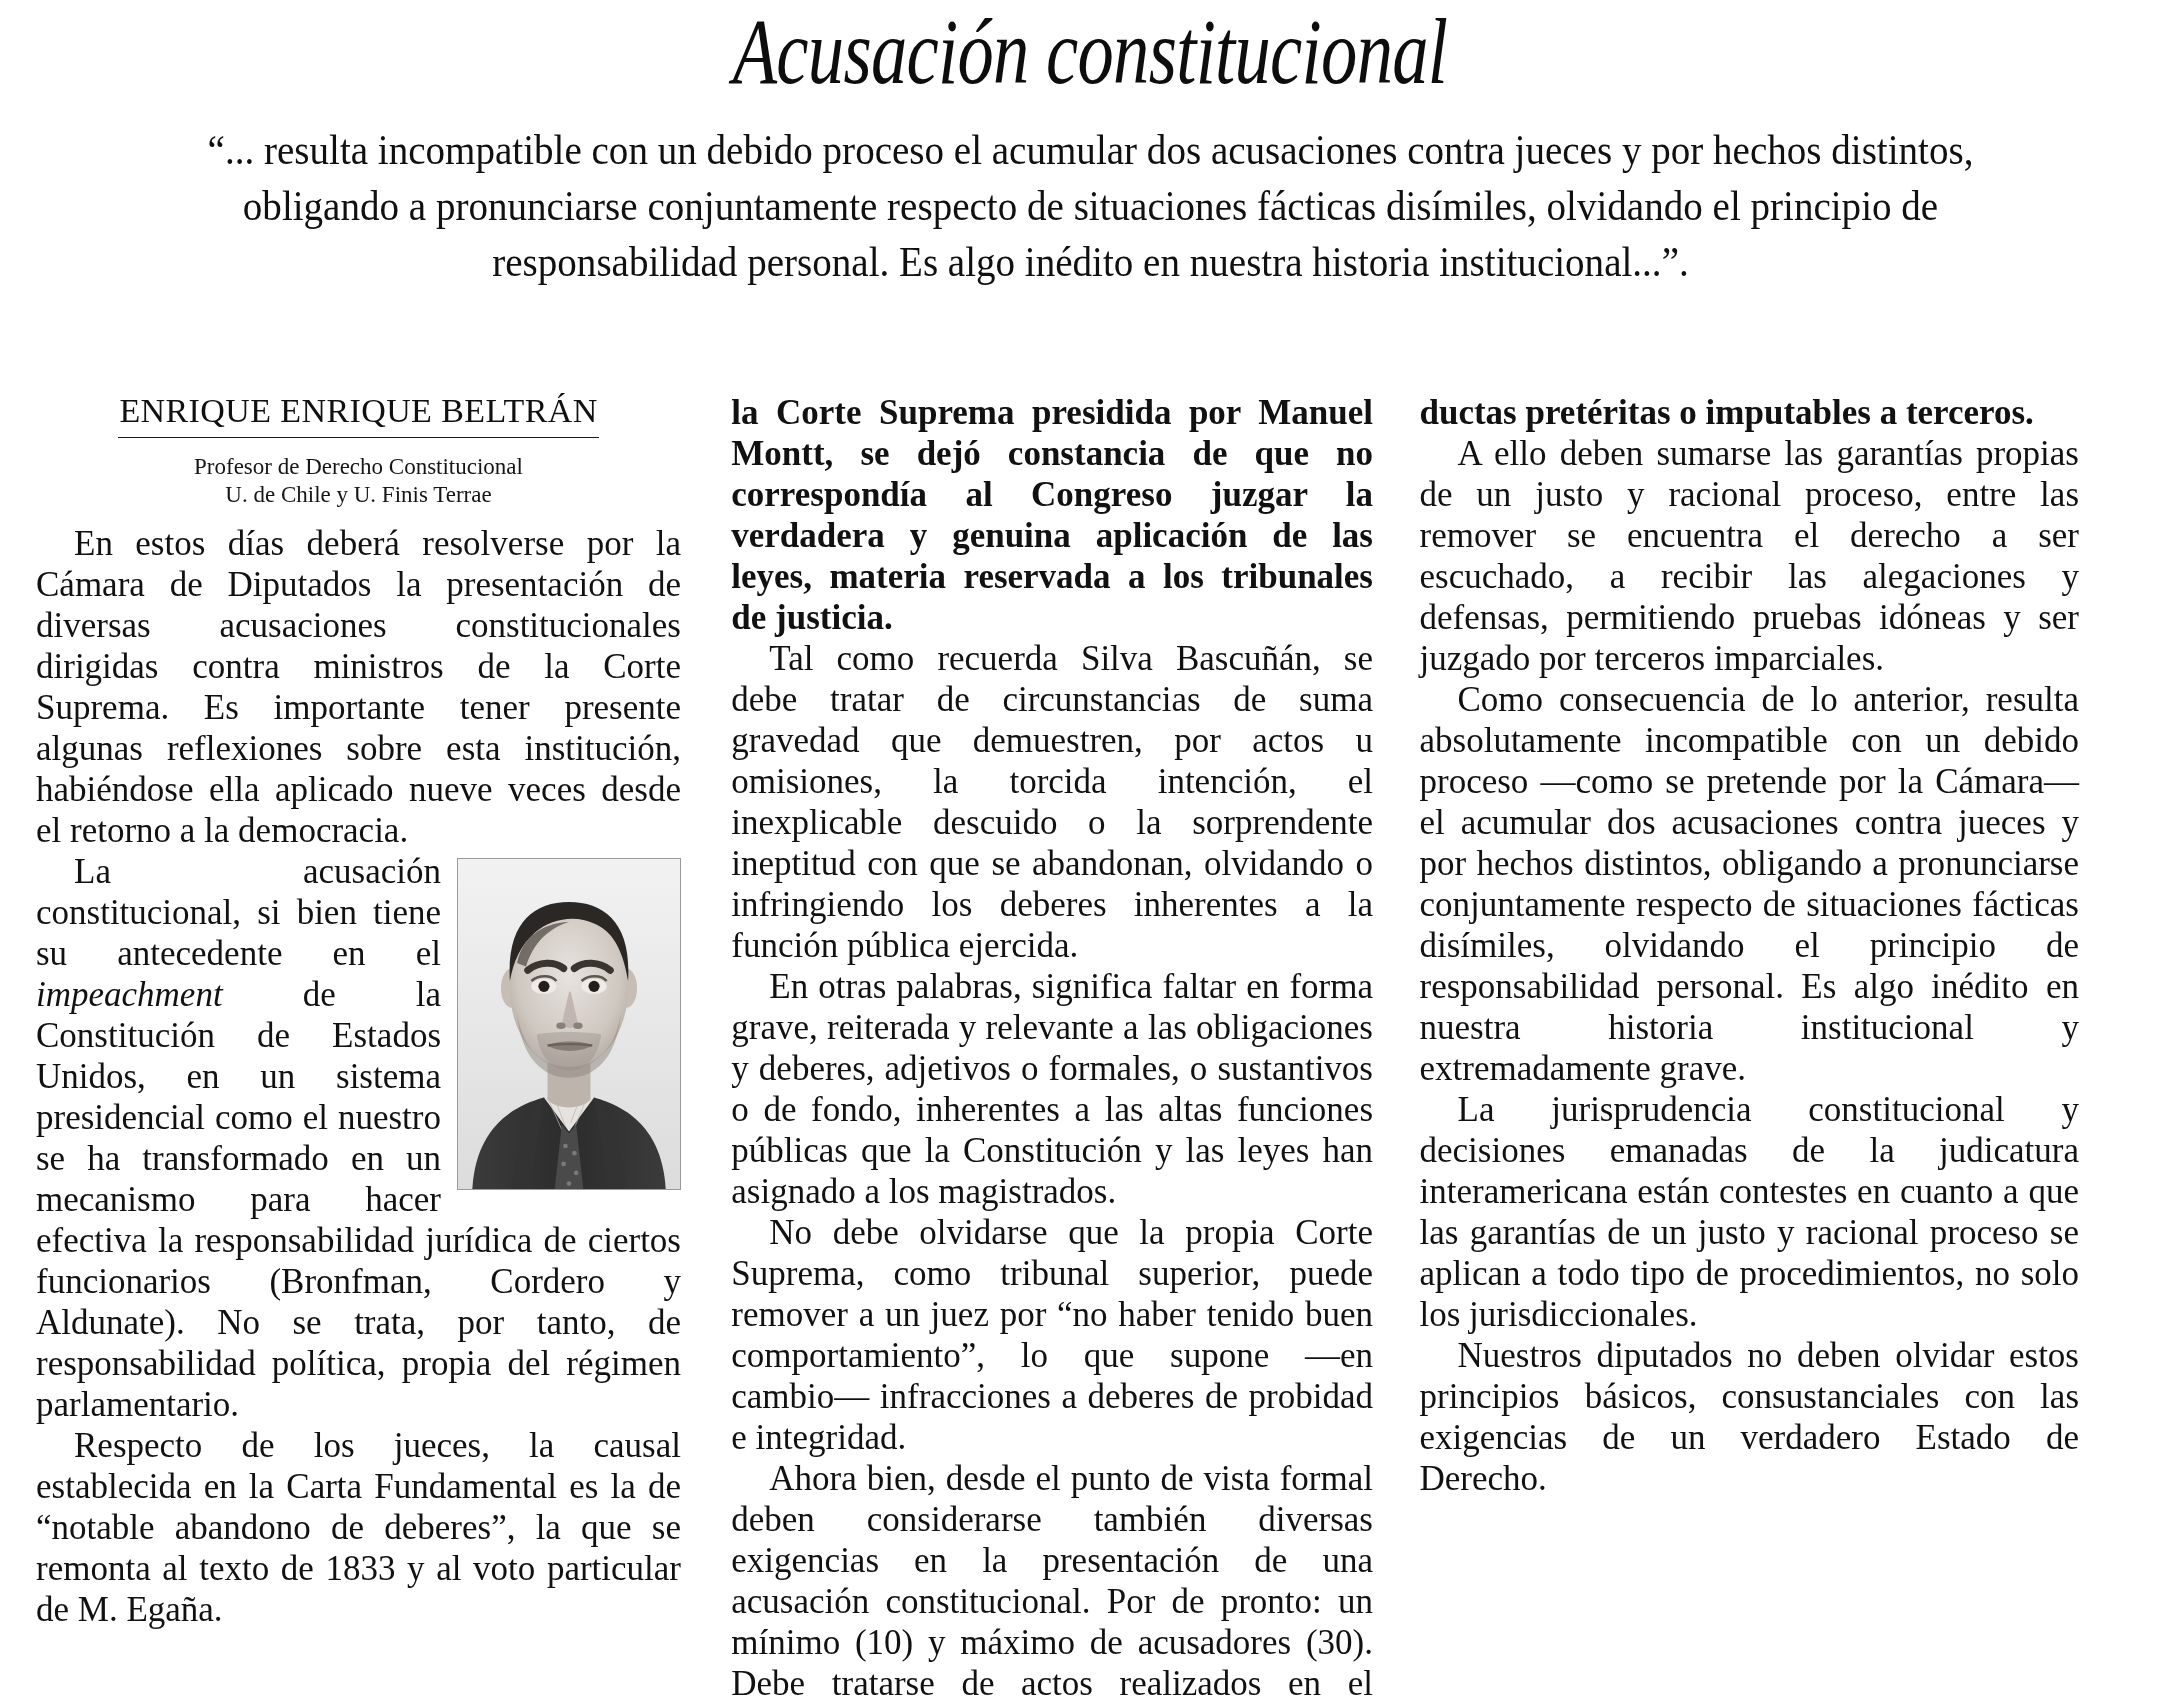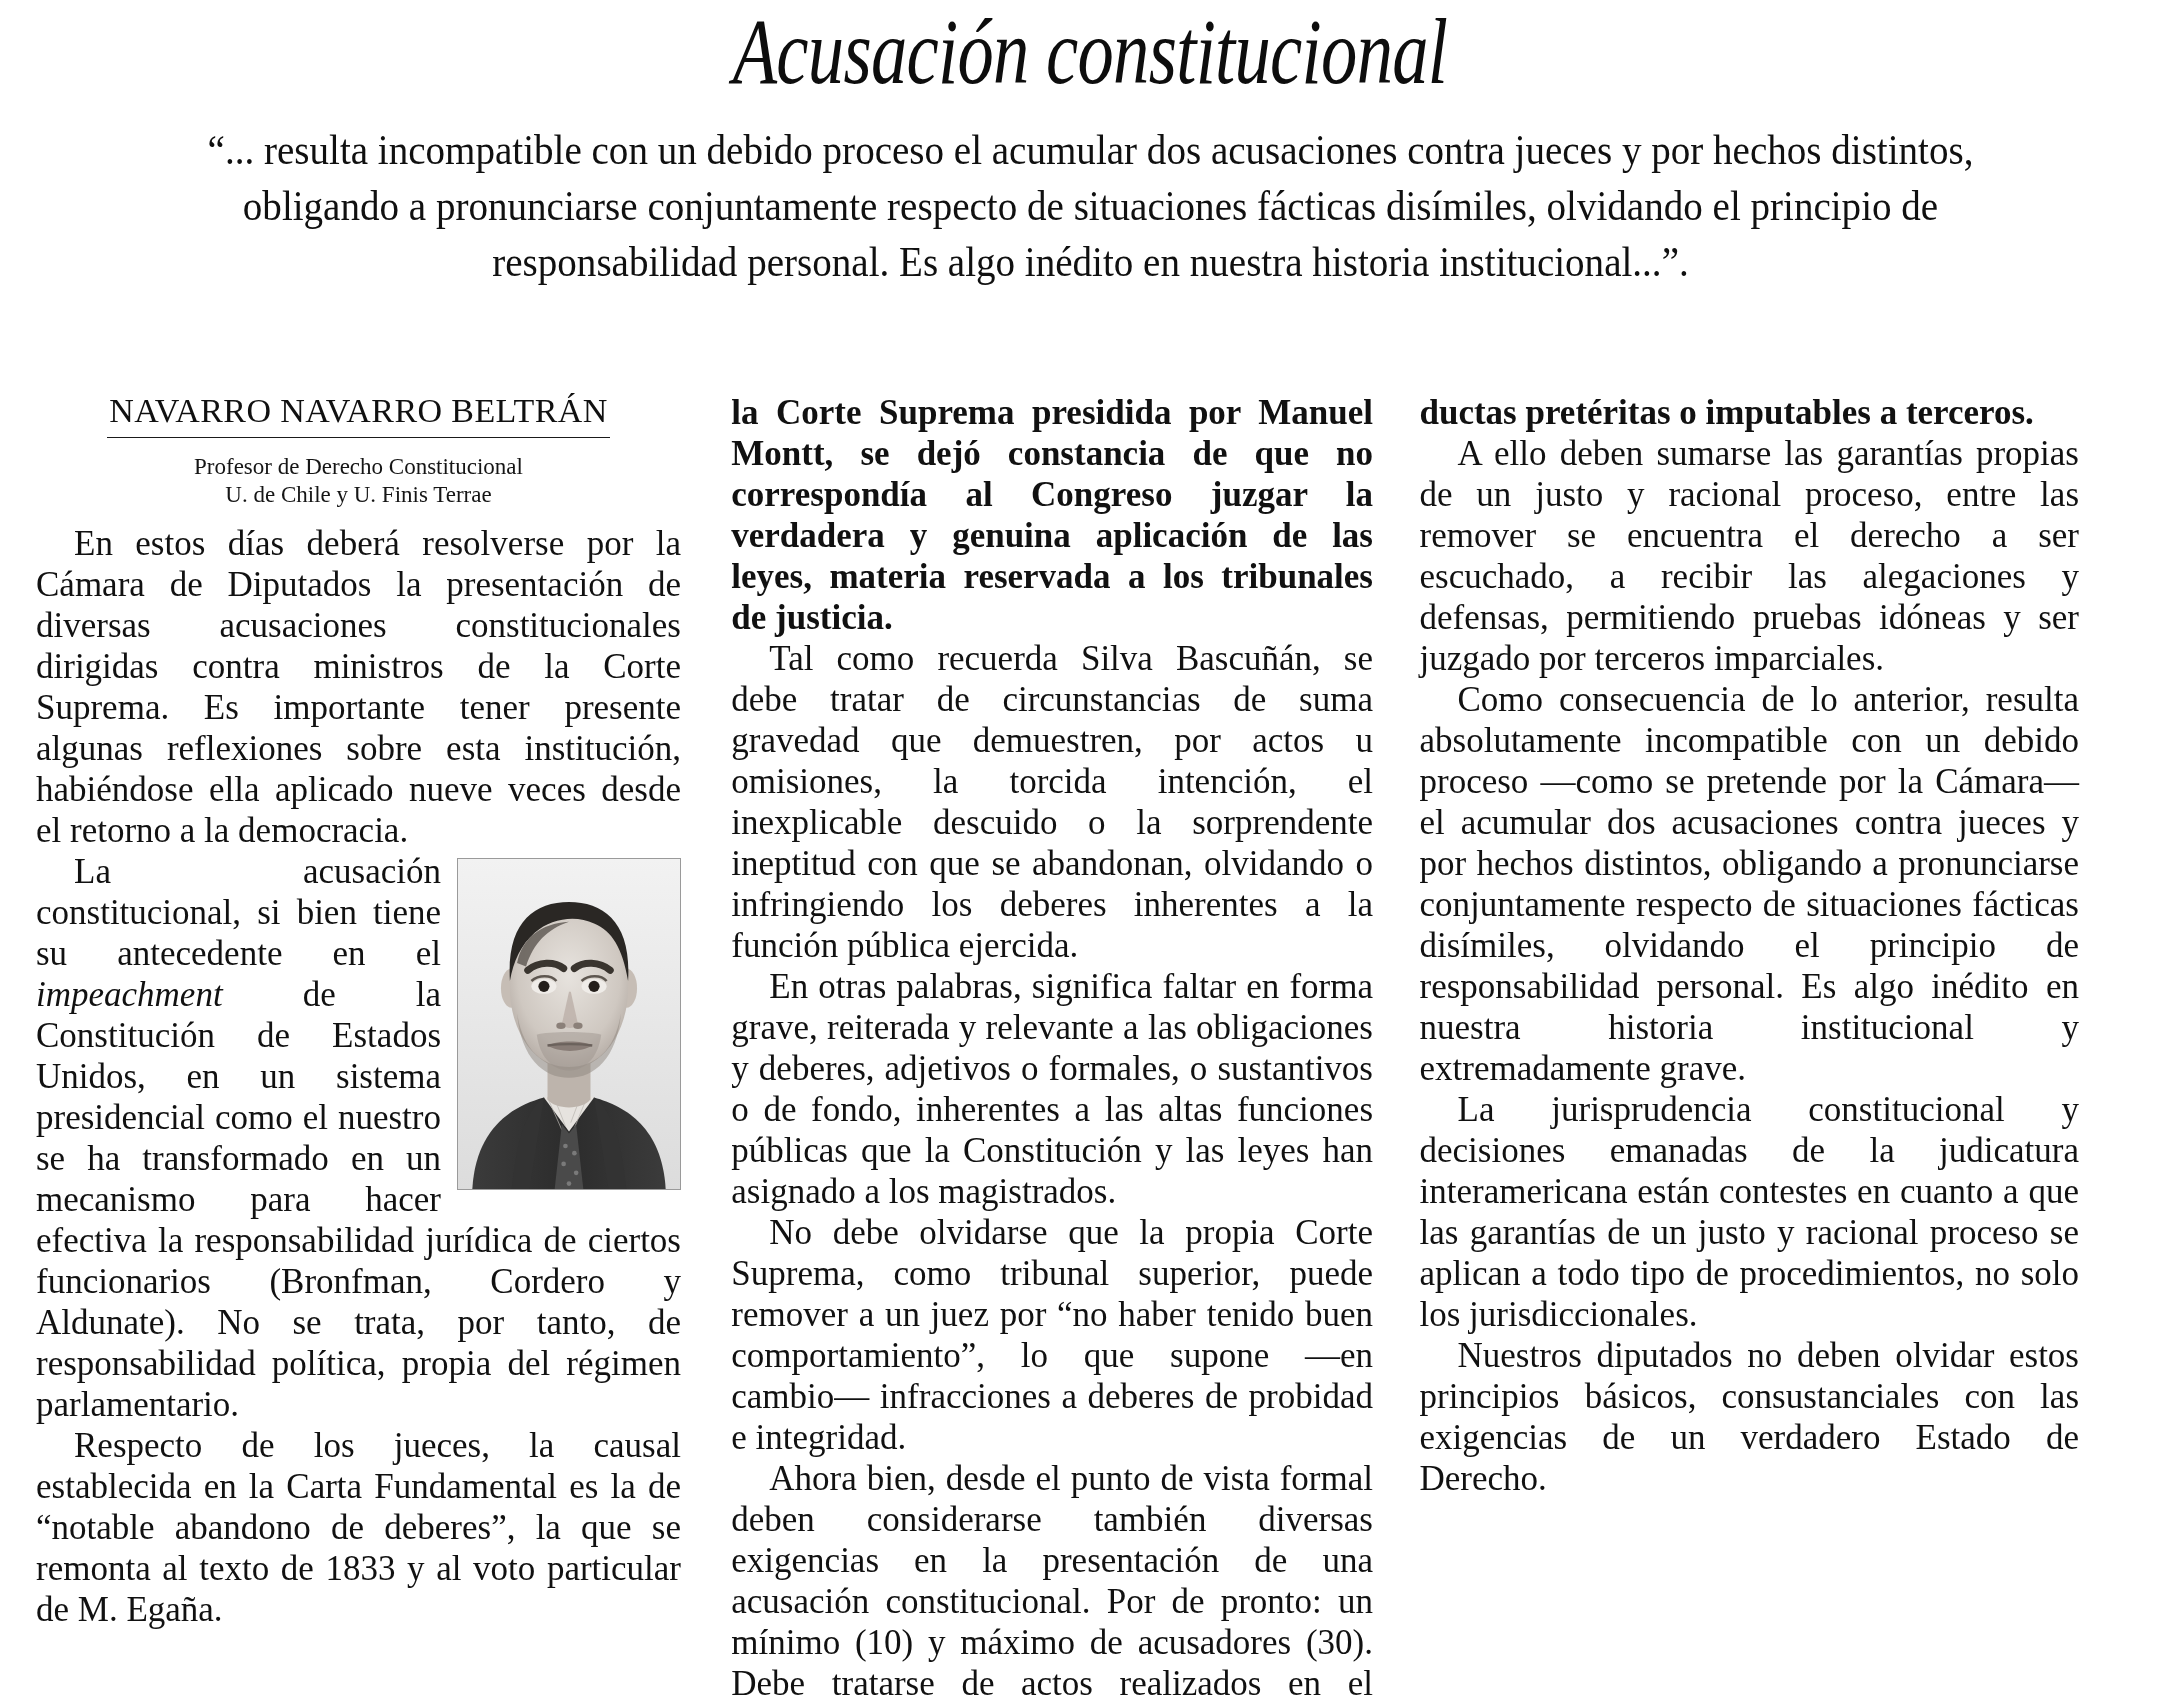--- a/index.html
+++ b/index.html
@@ -131,21 +131,21 @@
 
   <div class="deck">
     <p>“... resulta incompatible con un debido proceso el acumular dos acusaciones contra jueces y por hechos distintos, obligando a pronunciarse conjuntamente respecto de situaciones fácticas disímiles, olvidando el principio de responsabilidad personal. Es algo inédito en nuestra historia institucional...”.</p>
   </div>
 
   <div class="columns">
 
     <div class="col col--1">
 
       <div class="byline">
-        <div class="byline-name">NAVARRO NAVARRO BELTRÁN</div>
+        <div class="byline-name">ENRIQUE ENRIQUE BELTRÁN</div>
         <div class="byline-role">
           <div>Profesor de Derecho Constitucional</div>
           <div>U. de Chile y U. Finis Terrae</div>
         </div>
       </div>
 
       <div class="body-text">
 
         <p>En estos días deberá resolverse por la Cámara de Diputados la presentación de diversas acusaciones constitucionales dirigidas contra ministros de la Corte Suprema. Es importante tener presente algunas reflexiones sobre esta institución, habiéndose ella aplicado nueve veces desde el retorno a la democracia.</p>
 

